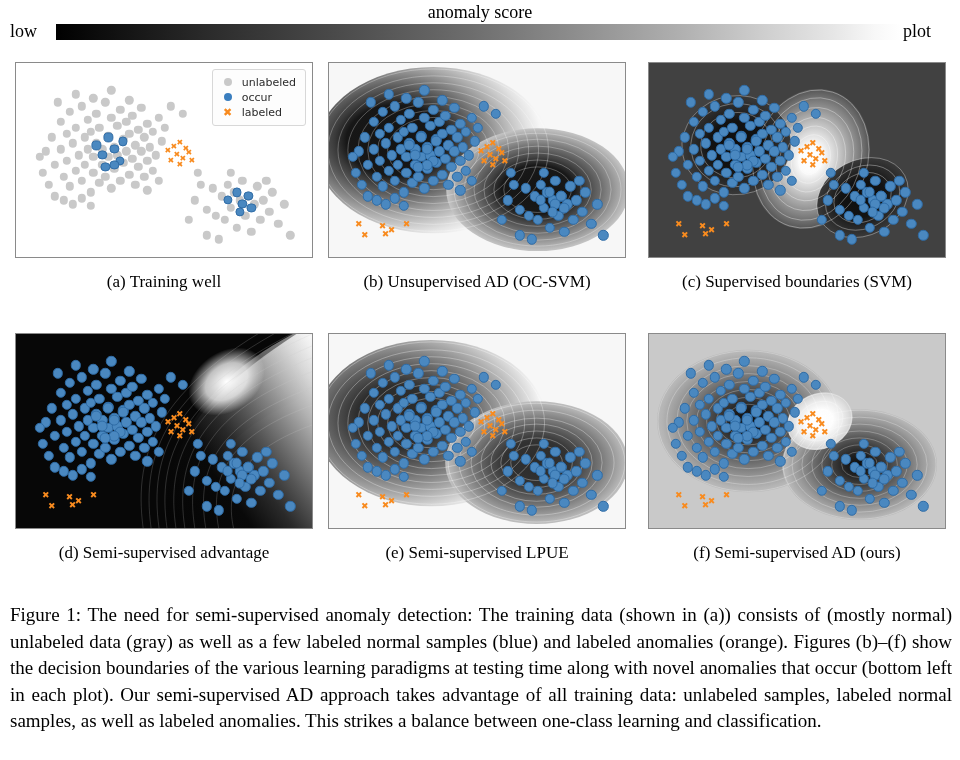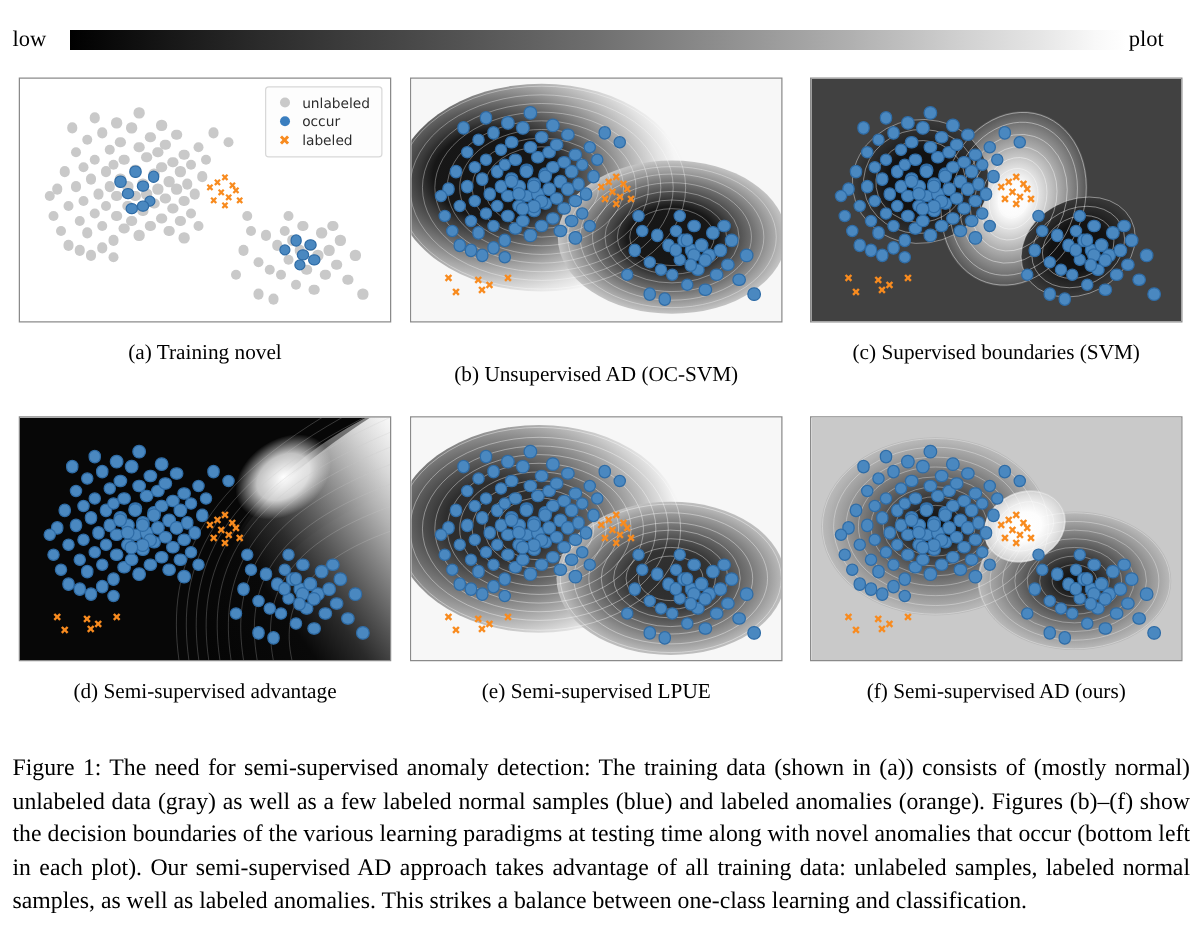--- a/index.html
+++ b/index.html
@@ -70,20 +70,21 @@
     position:absolute;left:10px;top:602px;width:942px;
     font-size:19px;line-height:26.5px;
     text-align:justify;
     text-justify:inter-word;
   }
 </style>
 </head>
 <body>
 
 <div id="colorbar-area">
+  <div id="cb-title">anomaly score</div>
   <div id="cb-low">low</div>
   <div id="cb-bar"></div>
   <div id="cb-high">plot</div>
 </div>
 
 <div class="panel" style="left:15px;top:62px;width:298px;height:196px;">
   <div class="plotarea">
     <svg class="bgsvg" viewBox="0 0 298 196" preserveAspectRatio="none">
       <rect x="0" y="0" width="298" height="196" fill="#ffffff"></rect>
     </svg>
@@ -235,21 +236,21 @@
     <div class="legend-row">
       <span class="legend-mark"><span class="lg-dot" style="background:#3a7ebf"></span></span>
       <span>occur</span>
     </div>
     <div class="legend-row">
       <span class="legend-mark" style="color:#f88b1f;font-weight:700;font-family:'DejaVu Sans',sans-serif;">✖</span>
       <span>labeled</span>
     </div>
   </div>
 </div>
-<div class="caption" style="left:15px;top:272px;width:298px;">(a) Training novel</div>
+<div class="caption" style="left:15px;top:272px;width:298px;">(a) Training well</div>
 
 <div class="panel" style="left:328px;top:62px;width:298px;height:196px;">
   <div class="plotarea">
     <svg class="bgsvg" viewBox="0 0 298 196" preserveAspectRatio="none">
       <defs>
         <radialGradient id="gB1" cx="0.34" cy="0.44" r="0.62">
           <stop offset="0%" stop-color="#141414"></stop>
           <stop offset="34%" stop-color="#171717"></stop>
           <stop offset="42%" stop-color="#3a3a3a"></stop>
           <stop offset="52%" stop-color="#5c5c5c"></stop>
@@ -430,21 +431,21 @@
       <div class="xm" style="left: 175.82px; top: 98px; font-size: 9px;">✖</div>
       <div class="xm" style="left: 151.98px; top: 88.2px; font-size: 9px;">✖</div>
       <div class="xm" style="left: 29.8px; top: 160.72px; font-size: 9px;">✖</div>
       <div class="xm" style="left: 35.76px; top: 172.48px; font-size: 9px;">✖</div>
       <div class="xm" style="left: 53.64px; top: 162.68px; font-size: 9px;">✖</div>
       <div class="xm" style="left: 56.62px; top: 170.52px; font-size: 9px;">✖</div>
       <div class="xm" style="left: 62.58px; top: 166.6px; font-size: 9px;">✖</div>
       <div class="xm" style="left: 77.48px; top: 160.72px; font-size: 9px;">✖</div>
     </div>
 </div>
-<div class="caption" style="left:328px;top:272px;width:298px;margin-top:18px;">(b) Unsupervised AD (OC-SVM)</div>
+<div class="caption" style="left:328px;top:272px;width:298px;">(b) Unsupervised AD (OC-SVM)</div>
 
 <div class="panel" style="left:648px;top:62px;width:298px;height:196px;">
   <div class="plotarea">
     <svg class="bgsvg" viewBox="0 0 298 196" preserveAspectRatio="none">
       <defs>
         <radialGradient id="gC1" cx="0.5" cy="0.5" r="0.55">
           <stop offset="0%" stop-color="#0e0e0e"></stop>
             <stop offset="45%" stop-color="#121212"></stop>
           <stop offset="62%" stop-color="#242424"></stop>
             <stop offset="78%" stop-color="#303030"></stop>

